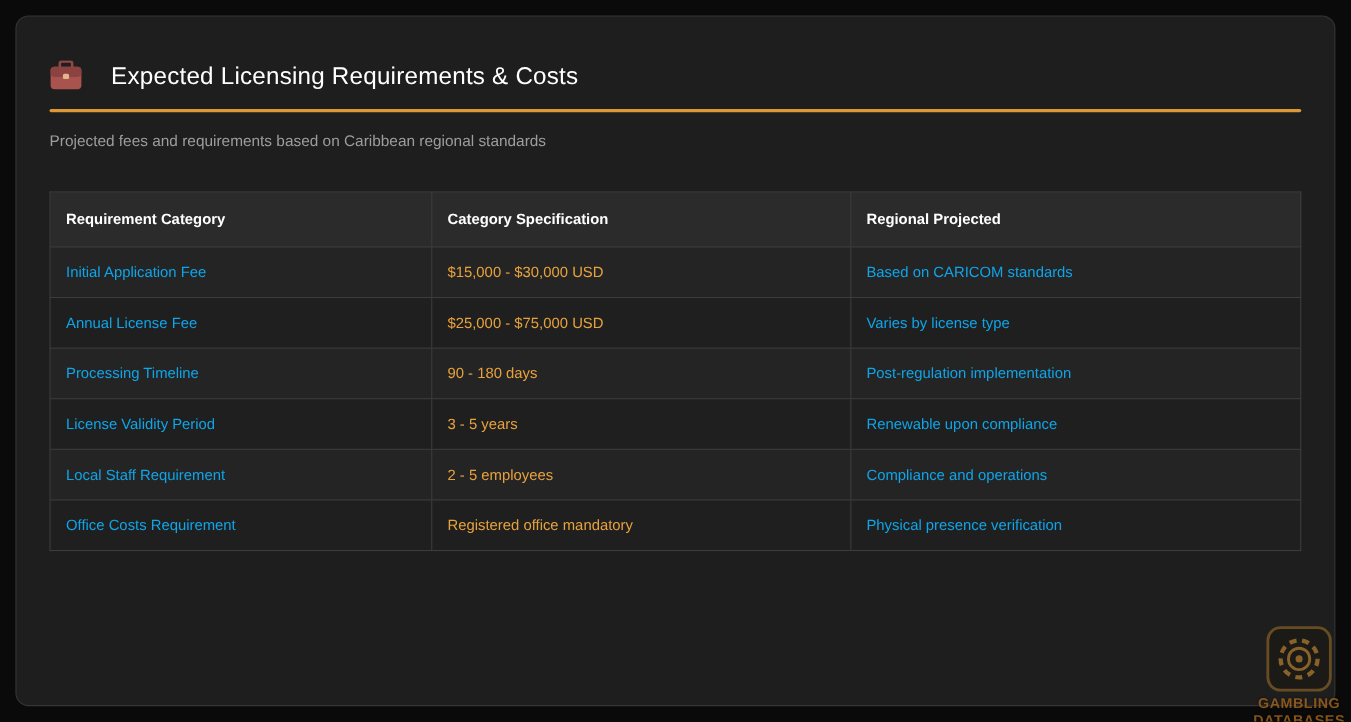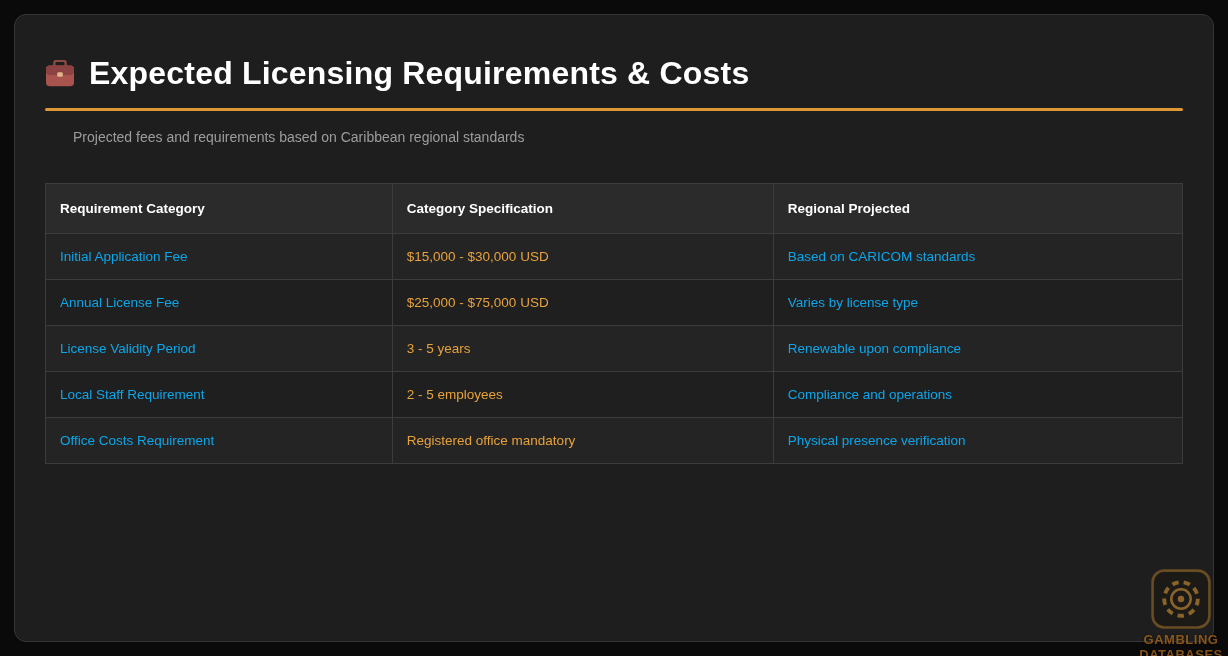--- a/index.html
+++ b/index.html
@@ -20,35 +20,35 @@
     overflow: hidden;
   }
   .title-row {
     display: flex;
     align-items: center;
     gap: 14px;
   }
   .title-icon { width: 30px; height: 28px; flex: 0 0 auto; display: inline-flex; }
   .page-title {
     color: #ffffff;
-    font-size: 32px;
-    font-weight: bold;
+    font-size: 22px;
+    font-weight: normal;
     letter-spacing: 0.2px;
+    margin-left: 12px;
   }
   .accent-rule {
     height: 3px;
     background: var(--accent, #dd9733);
     border-radius: 2px;
     margin-top: 16px;
   }
   .subtitle {
     margin-top: 18px;
     color: #9d9d9d;
     font-size: 14px;
-    margin-left: 28px;
   }
   table.req-table {
     margin-top: 38px;
     width: 100%;
     border-collapse: collapse;
     table-layout: fixed;
     border: 1px solid #3c3c3c;
   }
   col.c1 { width: 30.5%; }
   col.c2 { width: 33.5%; }
@@ -132,20 +132,25 @@
           <td class="cell-category">Initial Application Fee</td>
           <td class="cell-spec">$15,000 - $30,000 USD</td>
           <td class="cell-comparable">Based on CARICOM standards</td>
         </tr>
         <tr>
           <td class="cell-category">Annual License Fee</td>
           <td class="cell-spec">$25,000 - $75,000 USD</td>
           <td class="cell-comparable">Varies by license type</td>
         </tr>
         <tr>
+          <td class="cell-category">Processing Timeline</td>
+          <td class="cell-spec">90 - 180 days</td>
+          <td class="cell-comparable">Post-regulation implementation</td>
+        </tr>
+        <tr>
           <td class="cell-category">License Validity Period</td>
           <td class="cell-spec">3 - 5 years</td>
           <td class="cell-comparable">Renewable upon compliance</td>
         </tr>
         <tr>
           <td class="cell-category">Local Staff Requirement</td>
           <td class="cell-spec">2 - 5 employees</td>
           <td class="cell-comparable">Compliance and operations</td>
         </tr>
         <tr>

